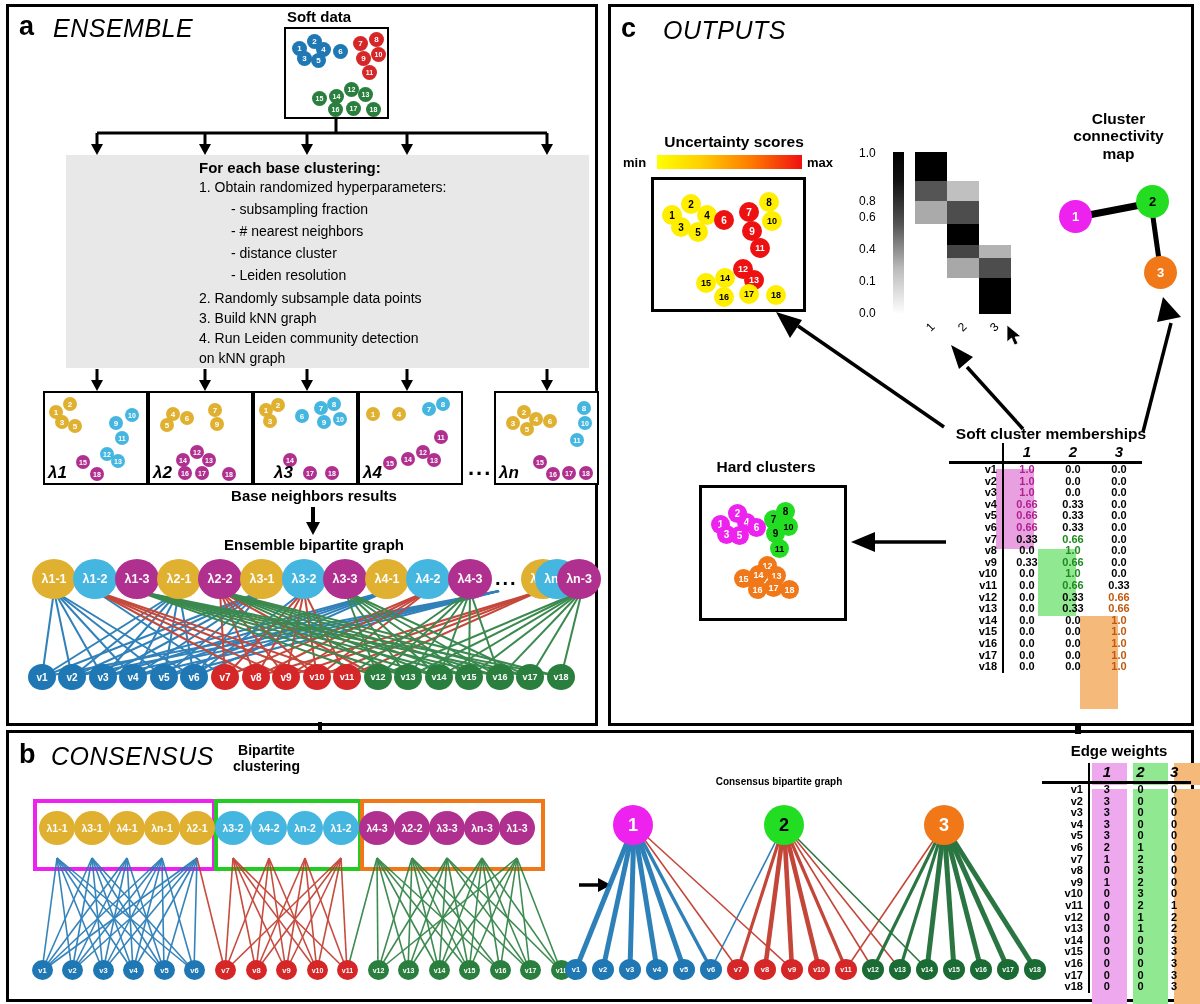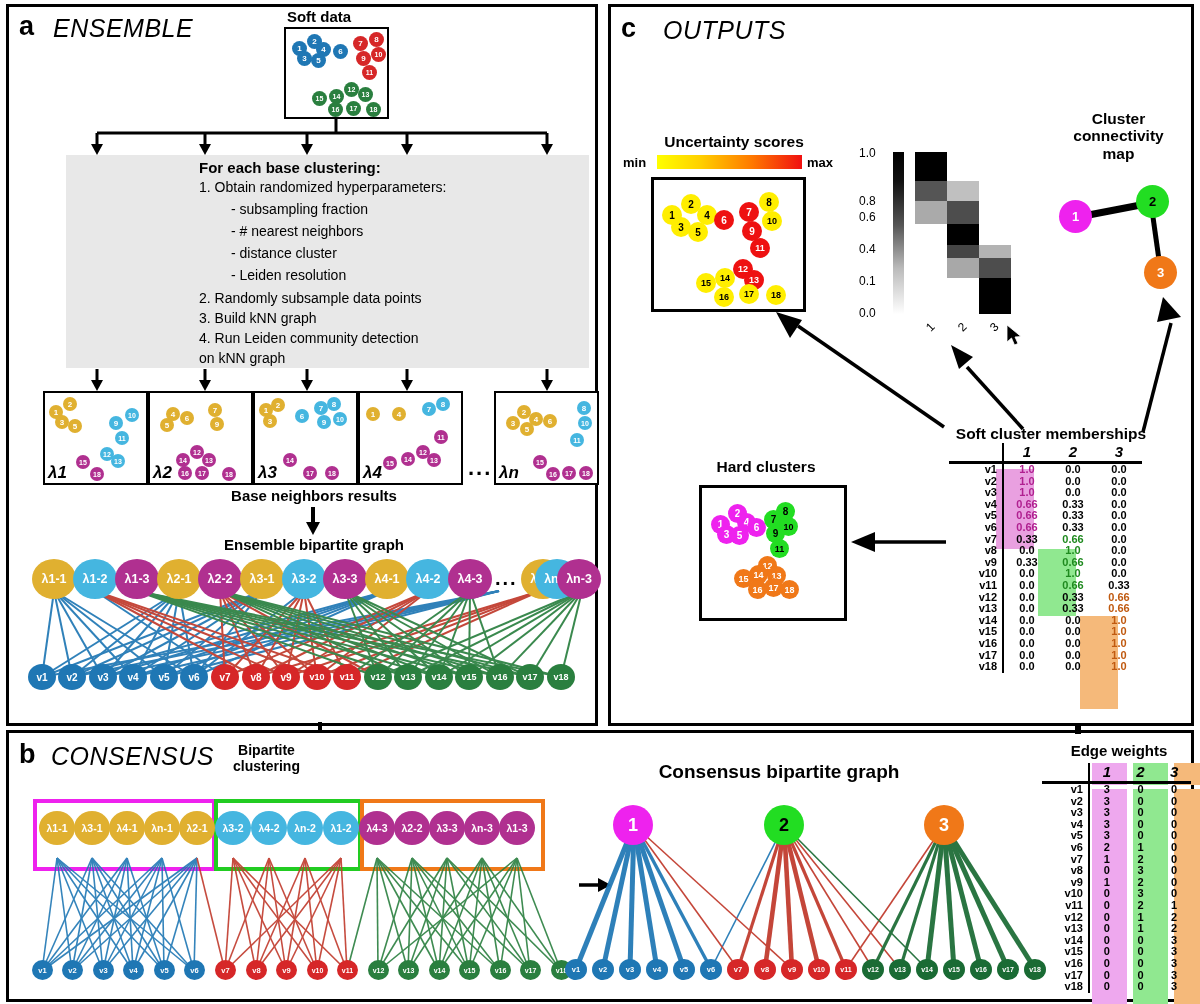--- a/index.html
+++ b/index.html
@@ -141,21 +141,21 @@
     <div class="dot" style="left:16px;top:5px;width:14px;height:14px;background:#e0b030;font-size:8px;">2</div>
     <div class="dot" style="left:8px;top:21px;width:14px;height:14px;background:#e0b030;font-size:8px;">3</div>
     <div class="dot" style="left:40px;top:16px;width:14px;height:14px;background:#45b6e0;font-size:8px;">6</div>
     <div class="dot" style="left:59px;top:8px;width:14px;height:14px;background:#45b6e0;font-size:8px;">7</div>
     <div class="dot" style="left:72px;top:4px;width:14px;height:14px;background:#45b6e0;font-size:8px;">8</div>
     <div class="dot" style="left:62px;top:22px;width:14px;height:14px;background:#45b6e0;font-size:8px;">9</div>
     <div class="dot" style="left:78px;top:19px;width:14px;height:14px;background:#45b6e0;font-size:7px;">10</div>
     <div class="dot" style="left:28px;top:60px;width:14px;height:14px;background:#b03090;font-size:7px;">14</div>
     <div class="dot" style="left:48px;top:73px;width:14px;height:14px;background:#b03090;font-size:7px;">17</div>
     <div class="dot" style="left:70px;top:73px;width:14px;height:14px;background:#b03090;font-size:7px;">18</div>
-    <div class="lam" style="left:3px;bottom:0px;">λ3</div>
+    <div class="lam" style="left:19px;bottom:0px;">λ3</div>
   </div>
 
   <div class="scat" style="left:349px;top:384px;width:105px;height:94px;">
     <div class="dot" style="left:6px;top:14px;width:14px;height:14px;background:#e0b030;font-size:8px;">1</div>
     <div class="dot" style="left:32px;top:14px;width:14px;height:14px;background:#e0b030;font-size:8px;">4</div>
     <div class="dot" style="left:62px;top:9px;width:14px;height:14px;background:#45b6e0;font-size:8px;">7</div>
     <div class="dot" style="left:76px;top:4px;width:14px;height:14px;background:#45b6e0;font-size:8px;">8</div>
     <div class="dot" style="left:74px;top:37px;width:14px;height:14px;background:#b03090;font-size:7px;">11</div>
     <div class="dot" style="left:56px;top:52px;width:14px;height:14px;background:#b03090;font-size:7px;">12</div>
     <div class="dot" style="left:67px;top:60px;width:14px;height:14px;background:#b03090;font-size:7px;">13</div>
@@ -589,21 +589,21 @@
     </div>
   <div class="node" style="left:542px;top:227px;width:21px;height:20px;background:#2a7f3f;font-size:7px;">
       <span>v18</span>
     </div>
 
   <svg style="left:570px;top:140px;width:36px;height:24px;">
     <line x1="0" y1="12" x2="20" y2="12" stroke="#000" stroke-width="3.5"></line>
     <polygon points="19,5 19,19 32,12" fill="#000"></polygon>
   </svg>
 
-  <div class="abs ttl" style="left:600px;top:28px;width:340px;font-size:19px;">Consensus bipartite graph</div>
+  <div class="abs ttl" style="left:600px;top:43px;width:340px;font-size:10px;">Consensus bipartite graph</div>
 
   <svg style="left:520px;top:50px;width:510px;height:220px;">
     <g fill="none" opacity="0.93">
 
       <g stroke="#1f77b4" stroke-width="5">
         <line x1="105" y1="42" x2="47" y2="186"></line>
           <line x1="105" y1="42" x2="74" y2="186"></line>
         <line x1="105" y1="42" x2="101" y2="186"></line>
           <line x1="105" y1="42" x2="128" y2="186"></line>
         <line x1="105" y1="42" x2="155" y2="186"></line>

